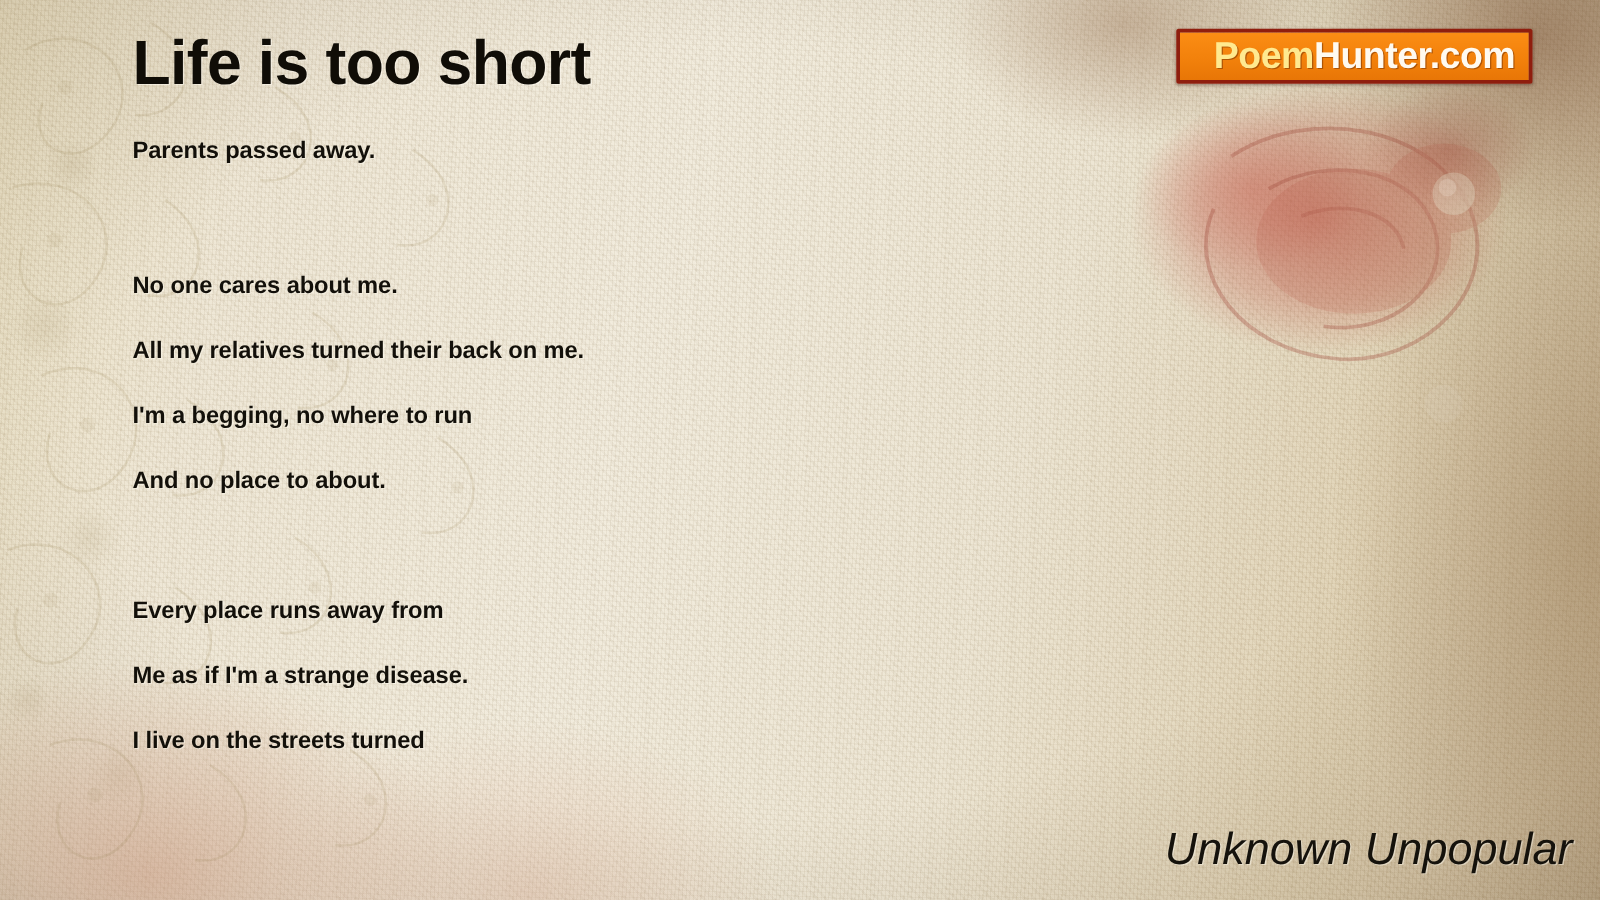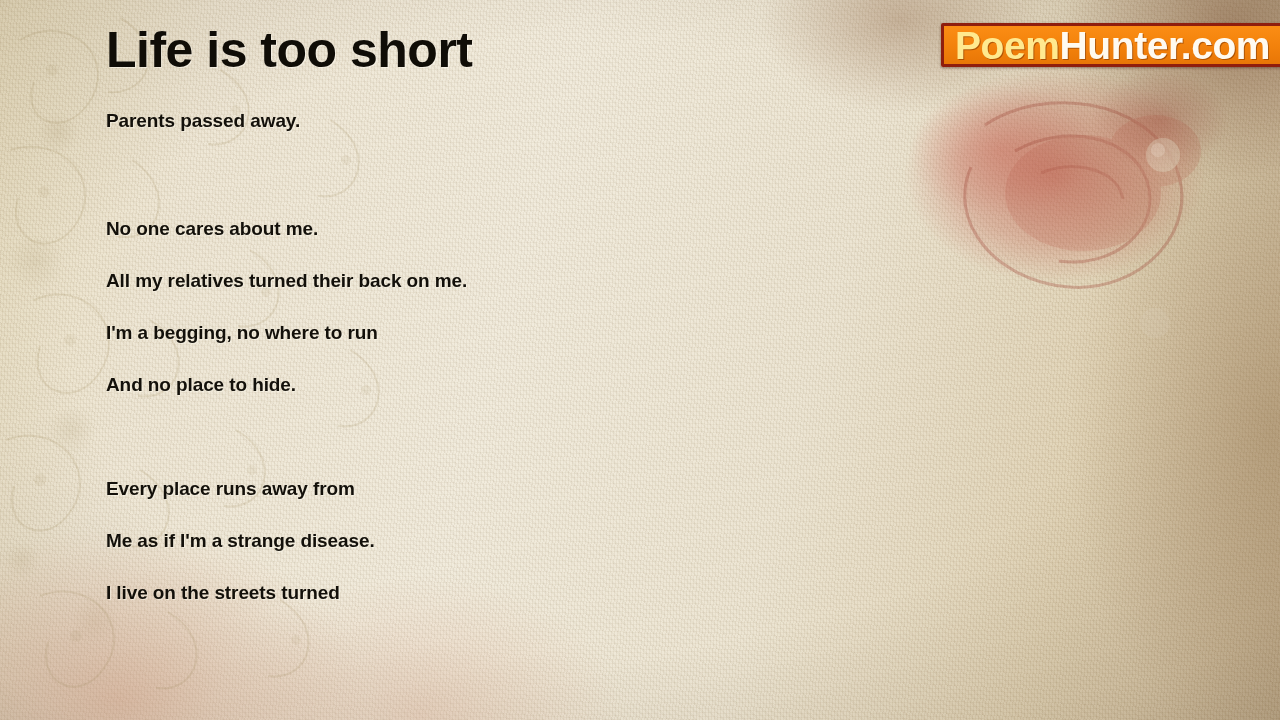--- a/index.html
+++ b/index.html
@@ -119,25 +119,26 @@
     padding: 0 11px;
     display: flex;
     align-items: center;
     background: linear-gradient(180deg, #fb8d14 0%, #f3820c 52%, #e87606 100%);
     border: 3px solid #8f1e0e;
     border-radius: 2px;
     box-shadow: 0 1px 3px rgba(60,20,10,0.45);
   }
 
   #site-logo .logo-text {
-    font-size: 39px;
+    font-size: 30px;
     font-weight: bold;
     letter-spacing: -0.4px;
     line-height: 1;
     white-space: nowrap;
+    margin-left: 16px;
   }
 
   .logo-poem {
     color: #ffe98f;
     text-shadow: 1px 1px 0 rgba(120,50,0,0.55);
   }
 
   .logo-hunter {
     color: #fffaf0;
     text-shadow: 1px 1px 0 rgba(120,50,0,0.55);
@@ -200,25 +201,26 @@
   <div id="vignette"></div>
 
   <div id="poem-text">
     <h1 id="poem-title">Life is too short</h1>
 
     <p class="poem-line" style="top:110px">Parents passed away.</p>
 
     <p class="poem-line" style="top:218px">No one cares about me.</p>
     <p class="poem-line" style="top:270px">All my relatives turned their back on me.</p>
     <p class="poem-line" style="top:322px">I'm a begging, no where to run</p>
-    <p class="poem-line" style="top:374px">And no place to hide.</p>
+    <p class="poem-line" style="top:374px">And no place to about.</p>
 
     <p class="poem-line" style="top:478px">Every place runs away from</p>
     <p class="poem-line" style="top:530px">Me as if I'm a strange disease.</p>
     <p class="poem-line" style="top:582px">I live on the streets turned</p>
   </div>
 
+  <div id="author-credit">Unknown Unpopular</div>
 
   <div id="site-logo">
     <span class="logo-text"><span class="logo-poem">Poem</span><span class="logo-hunter">Hunter.com</span></span>
   </div>
 
 </div>
 
 </body></html>

